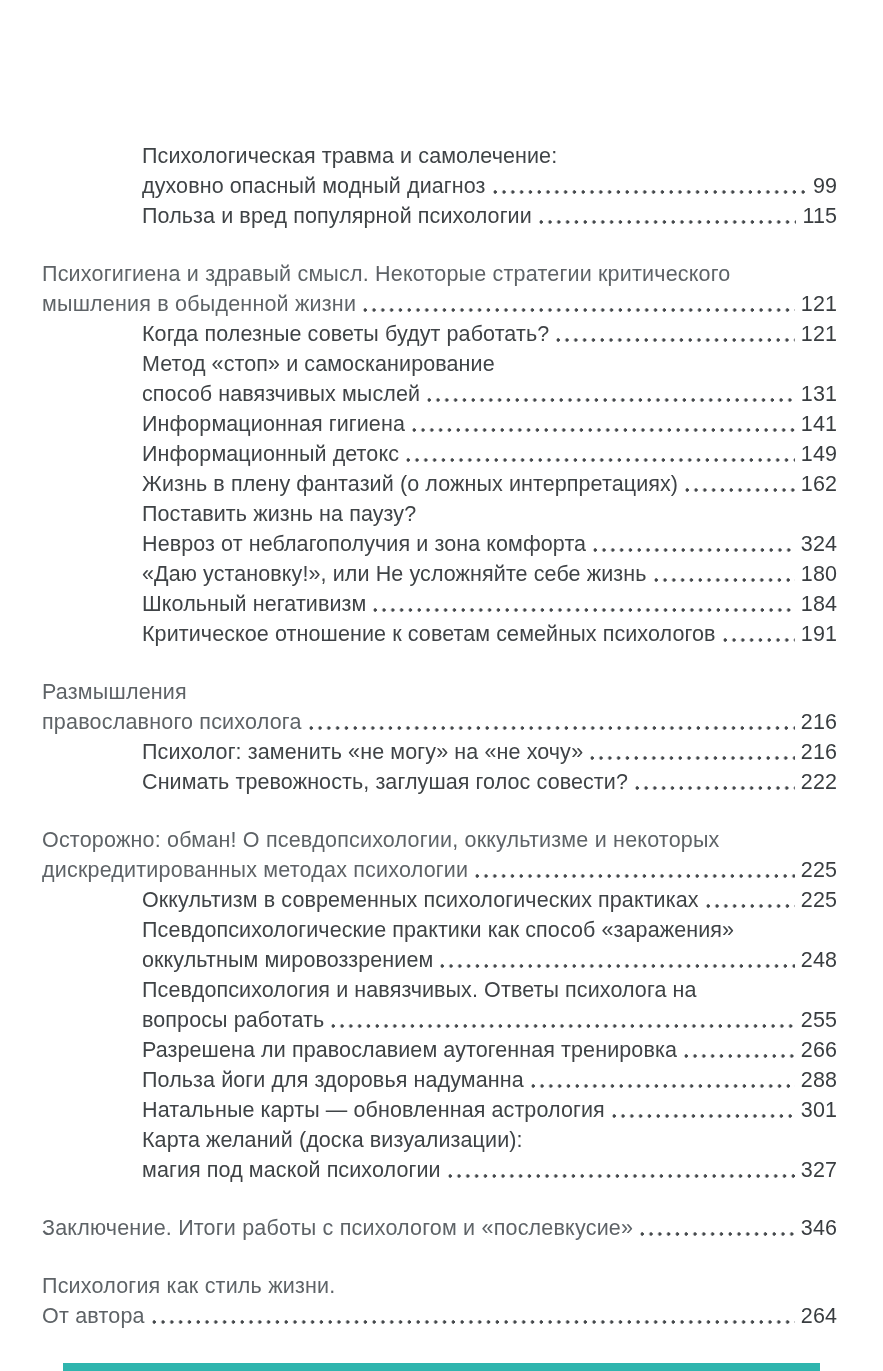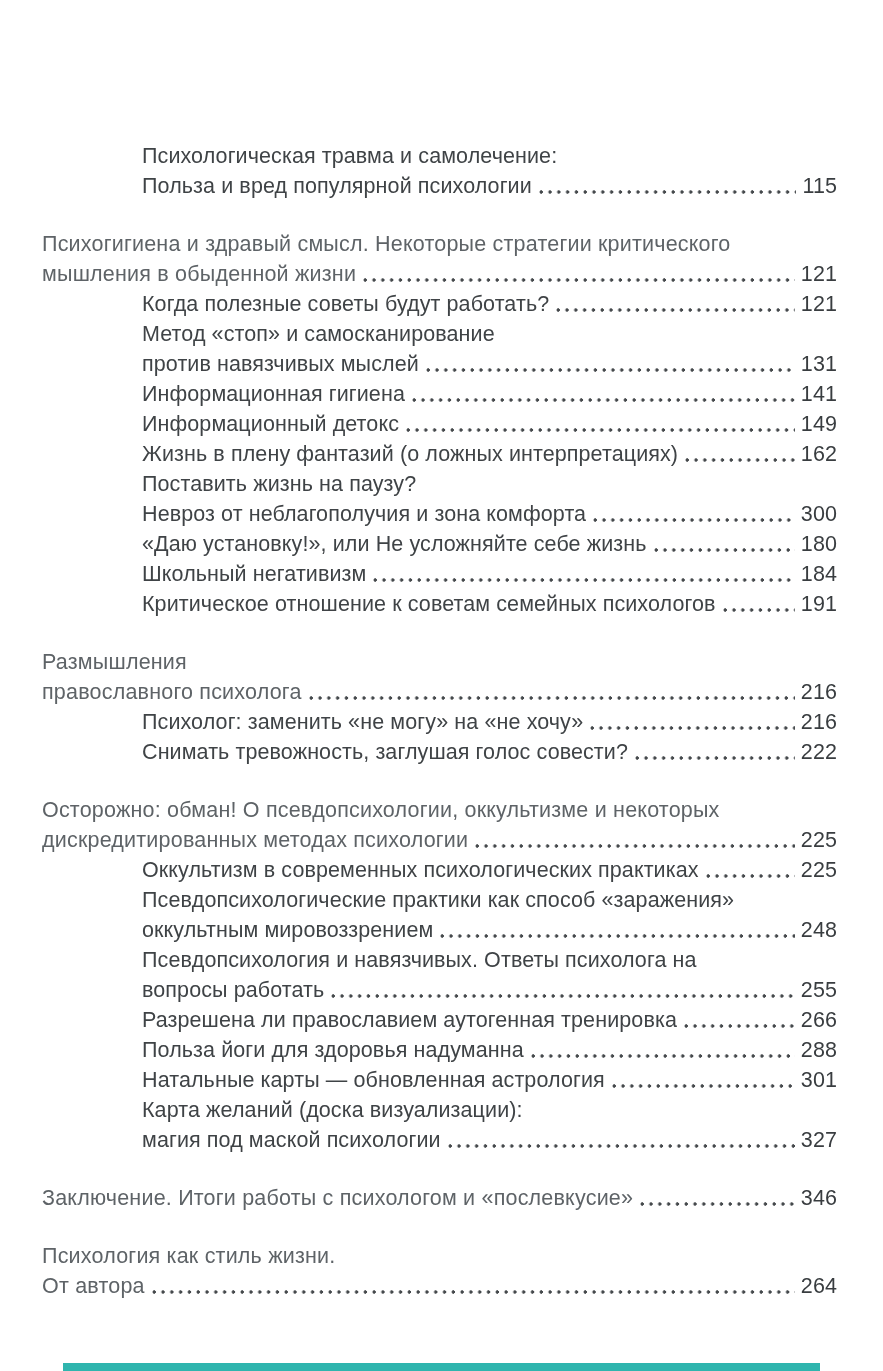--- a/index.html
+++ b/index.html
@@ -49,20 +49,25 @@
 </style>
 </head>
 <body>
 
 <div class="page">
   <div class="toc" id="toc">
       <div class="entry s">
         <div class="line">
           <span class="title">Психологическая травма и самолечение:</span>
         </div>
+        <div class="line">
+          <span class="title">духовно опасный модный диагноз</span>
+          <span class="leader"></span>
+          <span class="page-num">99</span>
+        </div>
       </div>
       <div class="entry s">
         <div class="line">
           <span class="title">Польза и вред популярной психологии</span>
           <span class="leader"></span>
           <span class="page-num">115</span>
         </div>
       </div>
       <div class="entry h gap">
         <div class="line">
@@ -79,21 +84,21 @@
           <span class="title">Когда полезные советы будут работать?</span>
           <span class="leader"></span>
           <span class="page-num">121</span>
         </div>
       </div>
       <div class="entry s">
         <div class="line">
           <span class="title">Метод «стоп» и самосканирование</span>
         </div>
         <div class="line">
-          <span class="title">против навязчивых мыслей</span>
+          <span class="title">способ навязчивых мыслей</span>
           <span class="leader"></span>
           <span class="page-num">131</span>
         </div>
       </div>
       <div class="entry s">
         <div class="line">
           <span class="title">Информационная гигиена</span>
           <span class="leader"></span>
           <span class="page-num">141</span>
         </div>
@@ -112,21 +117,21 @@
           <span class="page-num">162</span>
         </div>
       </div>
       <div class="entry s">
         <div class="line">
           <span class="title">Поставить жизнь на паузу?</span>
         </div>
         <div class="line">
           <span class="title">Невроз от неблагополучия и зона комфорта</span>
           <span class="leader"></span>
-          <span class="page-num">300</span>
+          <span class="page-num">324</span>
         </div>
       </div>
       <div class="entry s">
         <div class="line">
           <span class="title">«Даю установку!», или Не усложняйте себе жизнь</span>
           <span class="leader"></span>
           <span class="page-num">180</span>
         </div>
       </div>
       <div class="entry s">

